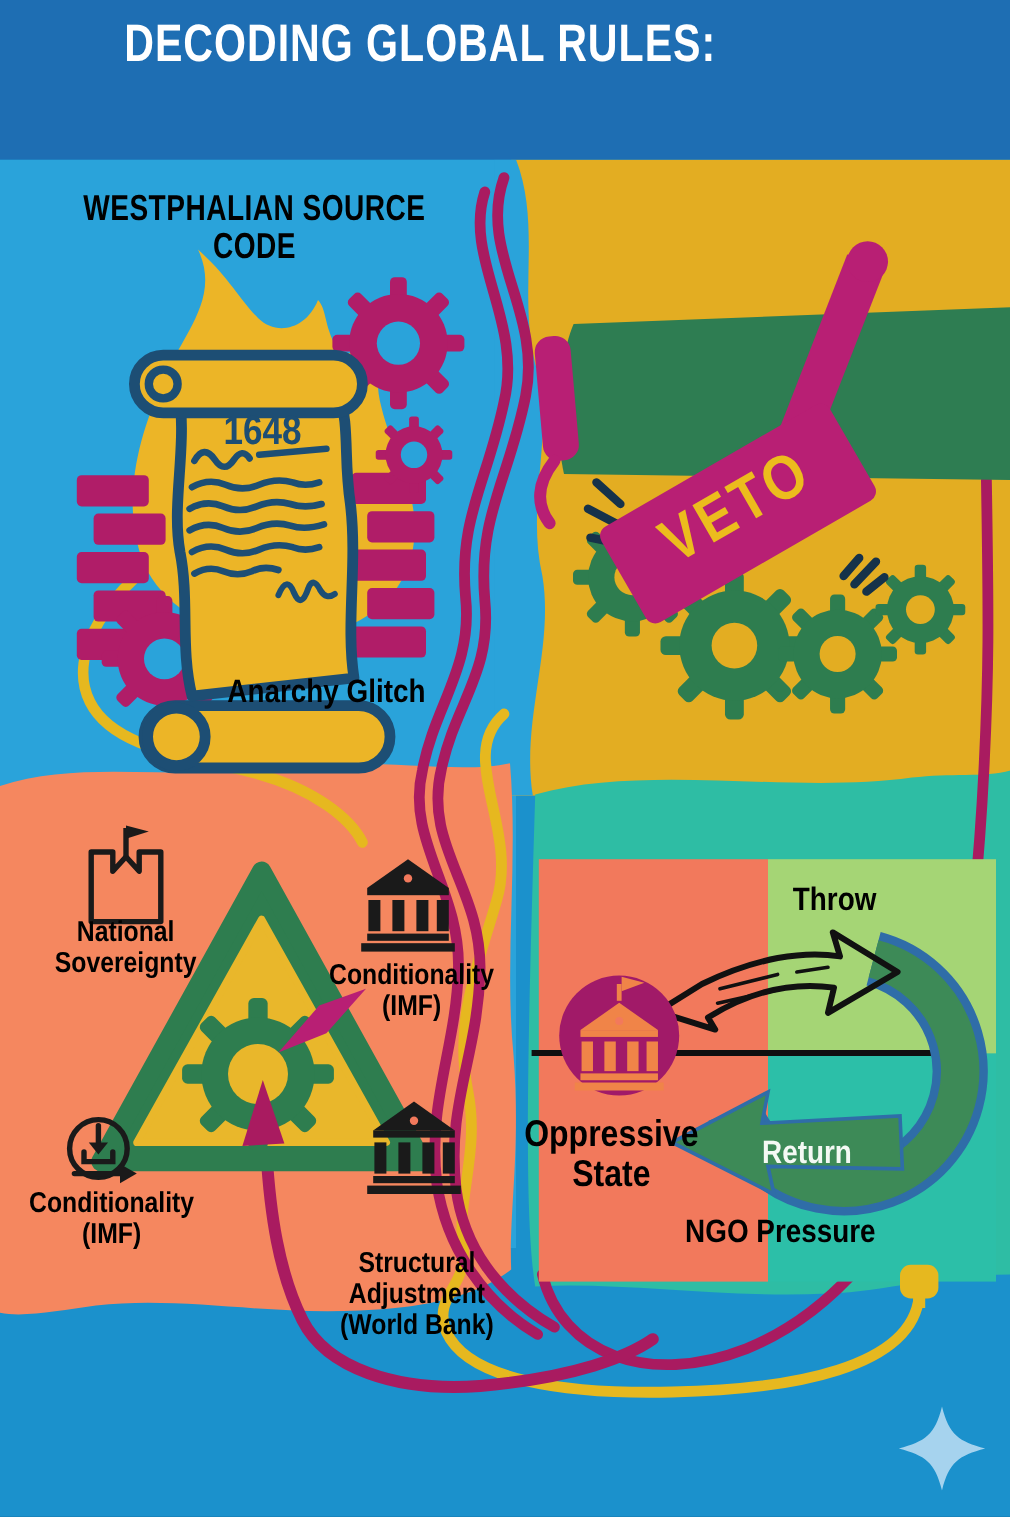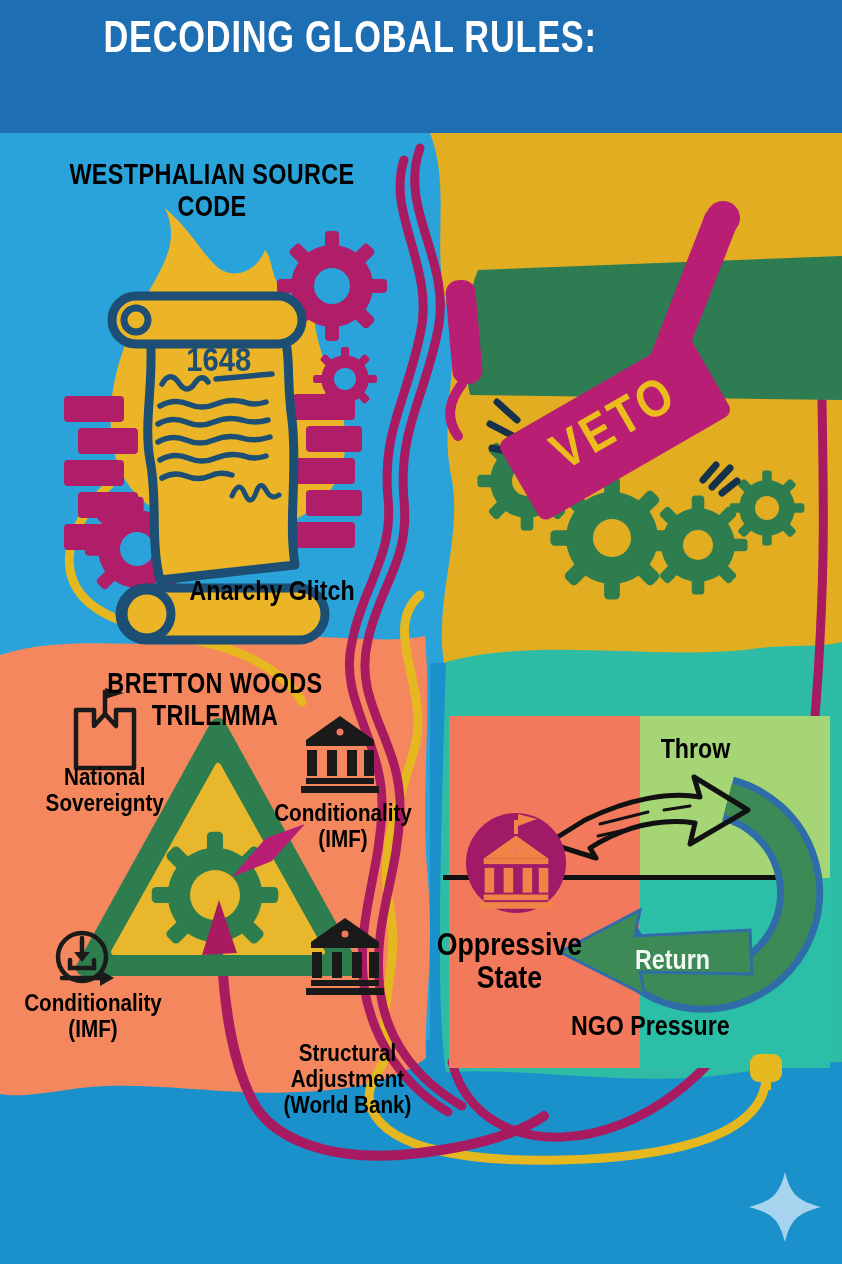--- a/index.html
+++ b/index.html
@@ -204,24 +204,23 @@
       <rect x="761" y="1076" width="10" height="14"></rect>
     </g>
   </g>
 
   <path d="M785 1172 C791 1196 799 1201 821 1207 C799 1213 791 1218 785 1242 C779 1218 771 1213 749 1207 C771 1201 779 1196 785 1172 Z" fill="#a6d3ee"></path>
 </svg>
 
   <div class="lbl title-line" style="top:13px;"><span class="cnd">DECODING GLOBAL RULES:</span></div>
 
   <div class="lbl qhead" style="left:0;width:424px;top:158px;"><span class="cnd">WESTPHALIAN SOURCE CODE</span></div>
-  <div class="lbl qhead" style="left:0;width:430px;top:667px;"><span class="cnd">BRETTON WOODS TRILEMMA</span></div>
 
   <div class="lbl" style="left:139px;width:160px;top:326px;font-size:34px;color:#1d4e74;margin-top:15px;"><span class="cnd2">1648</span></div>
-  <div class="lbl cap" style="left:132px;width:280px;top:577px;"><span class="cnd2">Anarchy Glitch</span></div>
+  <div class="lbl cap" style="left:132px;width:280px;top:562px;"><span class="cnd2">Anarchy Glitch</span></div>
 
   <div class="lbl" style="left:508px;width:210px;top:394px;font-size:52px;color:#ecbc1d;letter-spacing:4px;transform:rotate(-30deg);"><span class="cnd2">VETO</span></div>
 
   <div class="lbl small" style="left:2px;width:205px;top:764px;"><span class="cnd2">National
 Sovereignty</span></div>
   <div class="lbl small" style="left:243px;width:200px;top:800px;"><span class="cnd2">Conditionality
 (IMF)</span></div>
   <div class="lbl small" style="left:0;width:185px;top:990px;"><span class="cnd2">Conditionality
 (IMF)</span></div>
   <div class="lbl small" style="left:242px;width:210px;top:1040px;"><span class="cnd2">Structural

